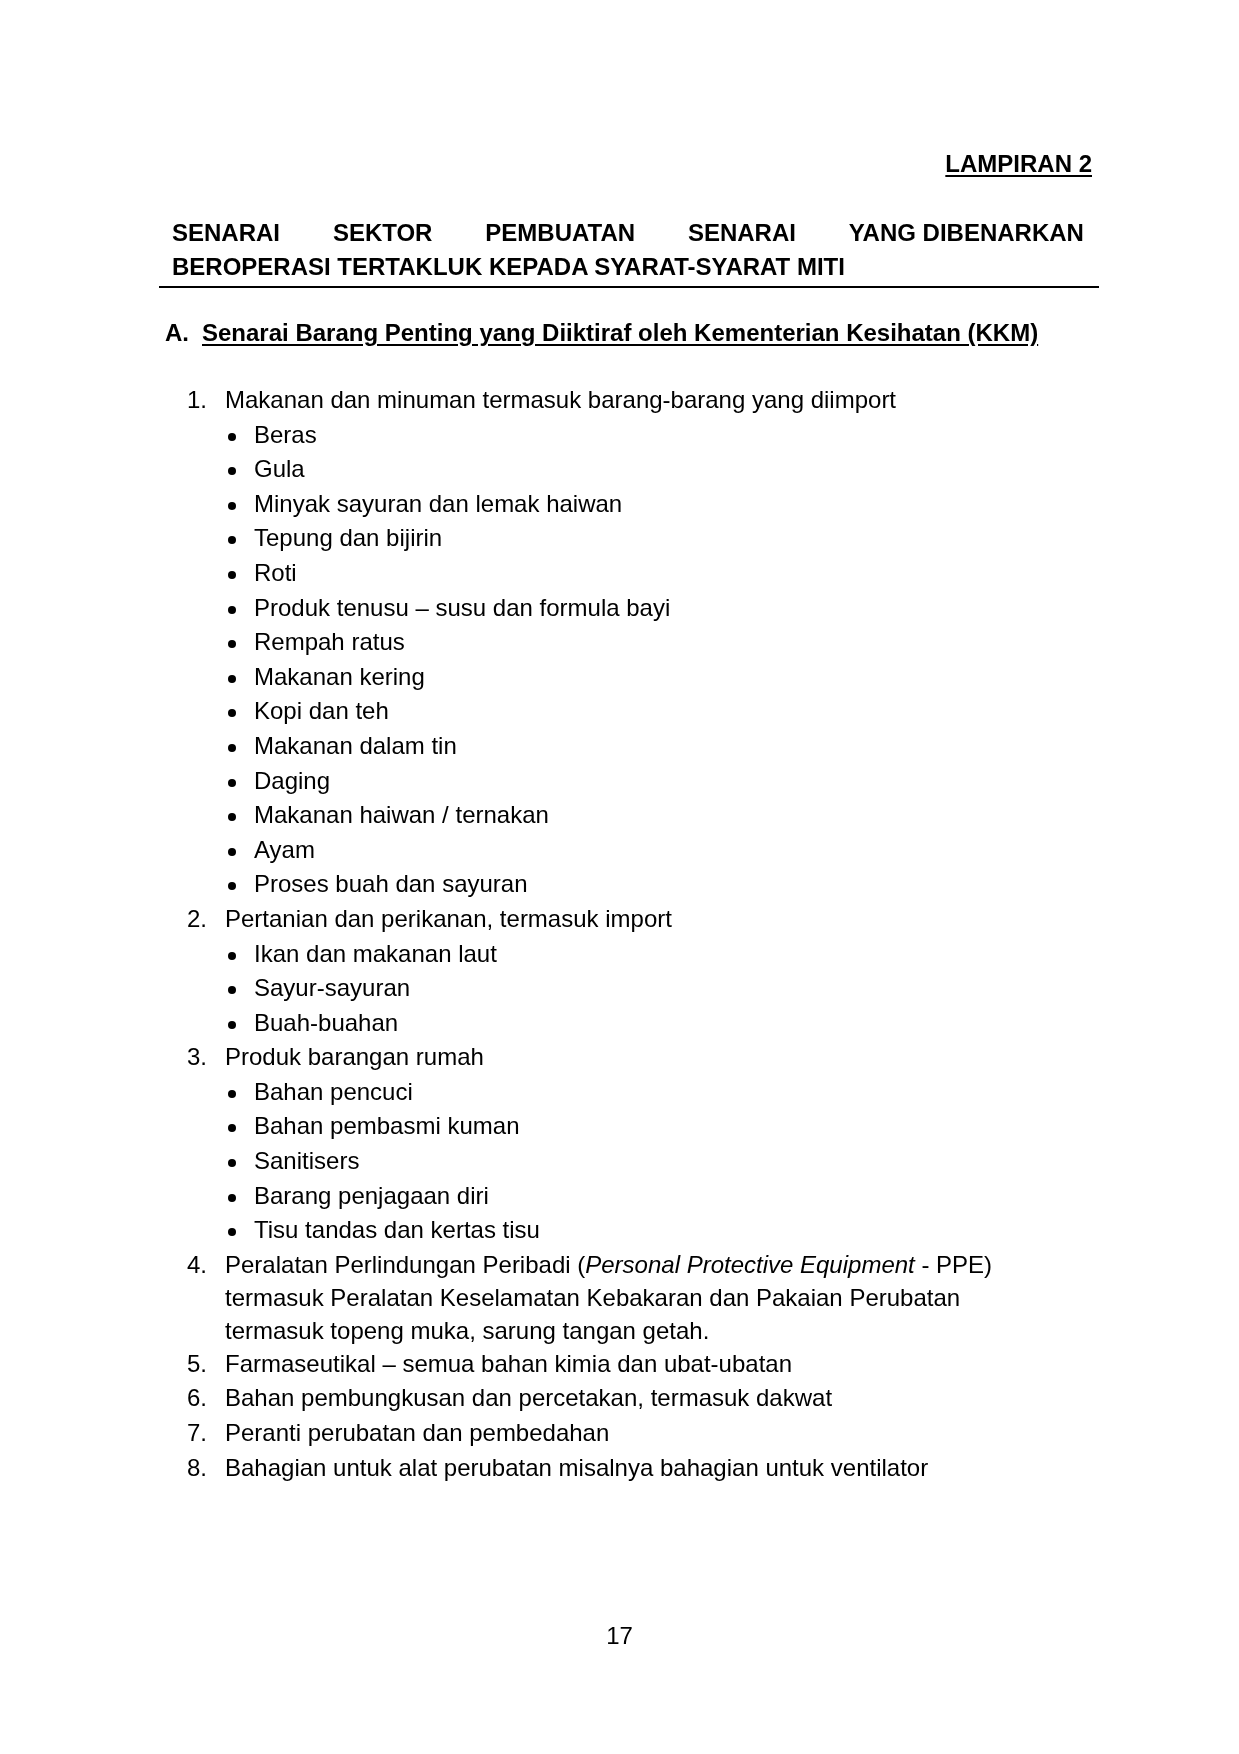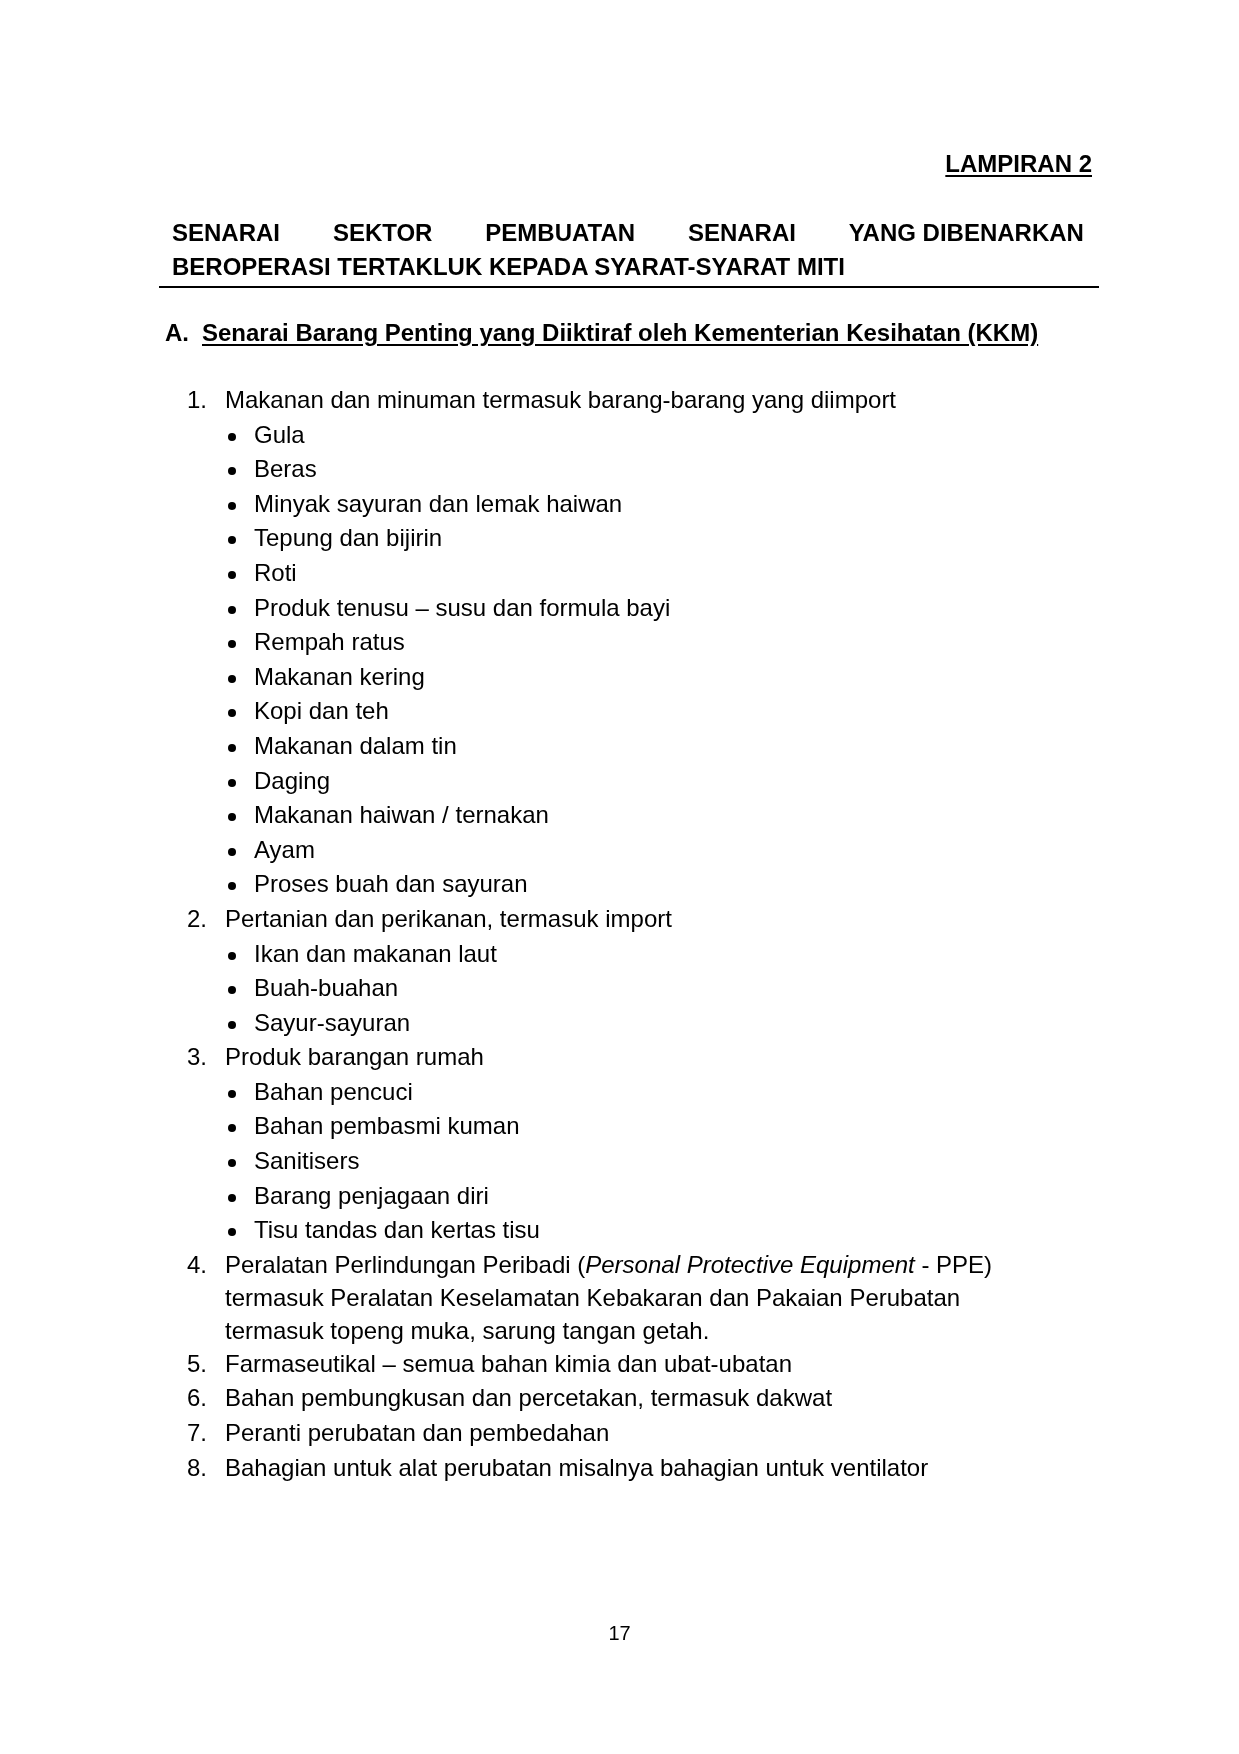--- a/index.html
+++ b/index.html
@@ -16,21 +16,21 @@
   .section .heading { text-decoration: underline; text-underline-offset: 3px; margin-top: 44px; }
   .list { position: absolute; top: 383px; left: 187px; font-size: 24px; line-height: 34.6px; }
   .num-item { display: flex; }
   .num { width: 38px; flex: none; }
   .num-text { width: 800px; line-height: 33px; }
   .num-text i { font-style: italic; }
   .bullets { margin: 0; padding: 0; list-style: none; }
   .bullet { display: flex; margin-left: 38px; }
   .dot { width: 29px; flex: none; position: relative; }
   .dot::before { content: ""; position: absolute; left: 3px; top: 15px; width: 8px; height: 8px; border-radius: 50%; background: #000; }
-  .page-num { position: absolute; top: 1622px; left: 0; width: 1239px; text-align: center; font-size: 20px; }
+  .page-num { position: absolute; top: 1622px; left: 0; width: 1239px; text-align: center; font-size: 24px; }
 </style>
 </head>
 <body>
 
 <div class="lampiran">LAMPIRAN 2</div>
 
 <div class="title">
   <div class="line1">
     <span>SENARAI</span>
     <span>SEKTOR</span>
@@ -49,25 +49,25 @@
 
 <div class="list" id="list">
     <div>
       <div class="num-item">
         <span class="num">1.</span>
         <span class="num-text">Makanan dan minuman termasuk barang-barang yang diimport</span>
       </div>
       <ul class="bullets">
         <li class="bullet">
           <span class="dot"></span>
-          <span>Gula</span>
+          <span>Beras</span>
         </li>
         <li class="bullet">
           <span class="dot"></span>
-          <span>Beras</span>
+          <span>Gula</span>
         </li>
         <li class="bullet">
           <span class="dot"></span>
           <span>Minyak sayuran dan lemak haiwan</span>
         </li>
         <li class="bullet">
           <span class="dot"></span>
           <span>Tepung dan bijirin</span>
         </li>
         <li class="bullet">
@@ -117,25 +117,25 @@
         <span class="num">2.</span>
         <span class="num-text">Pertanian dan perikanan, termasuk import</span>
       </div>
       <ul class="bullets">
         <li class="bullet">
           <span class="dot"></span>
           <span>Ikan dan makanan laut</span>
         </li>
         <li class="bullet">
           <span class="dot"></span>
-          <span>Buah-buahan</span>
+          <span>Sayur-sayuran</span>
         </li>
         <li class="bullet">
           <span class="dot"></span>
-          <span>Sayur-sayuran</span>
+          <span>Buah-buahan</span>
         </li>
       </ul>
     </div>
     <div>
       <div class="num-item">
         <span class="num">3.</span>
         <span class="num-text">Produk barangan rumah</span>
       </div>
       <ul class="bullets">
         <li class="bullet">

